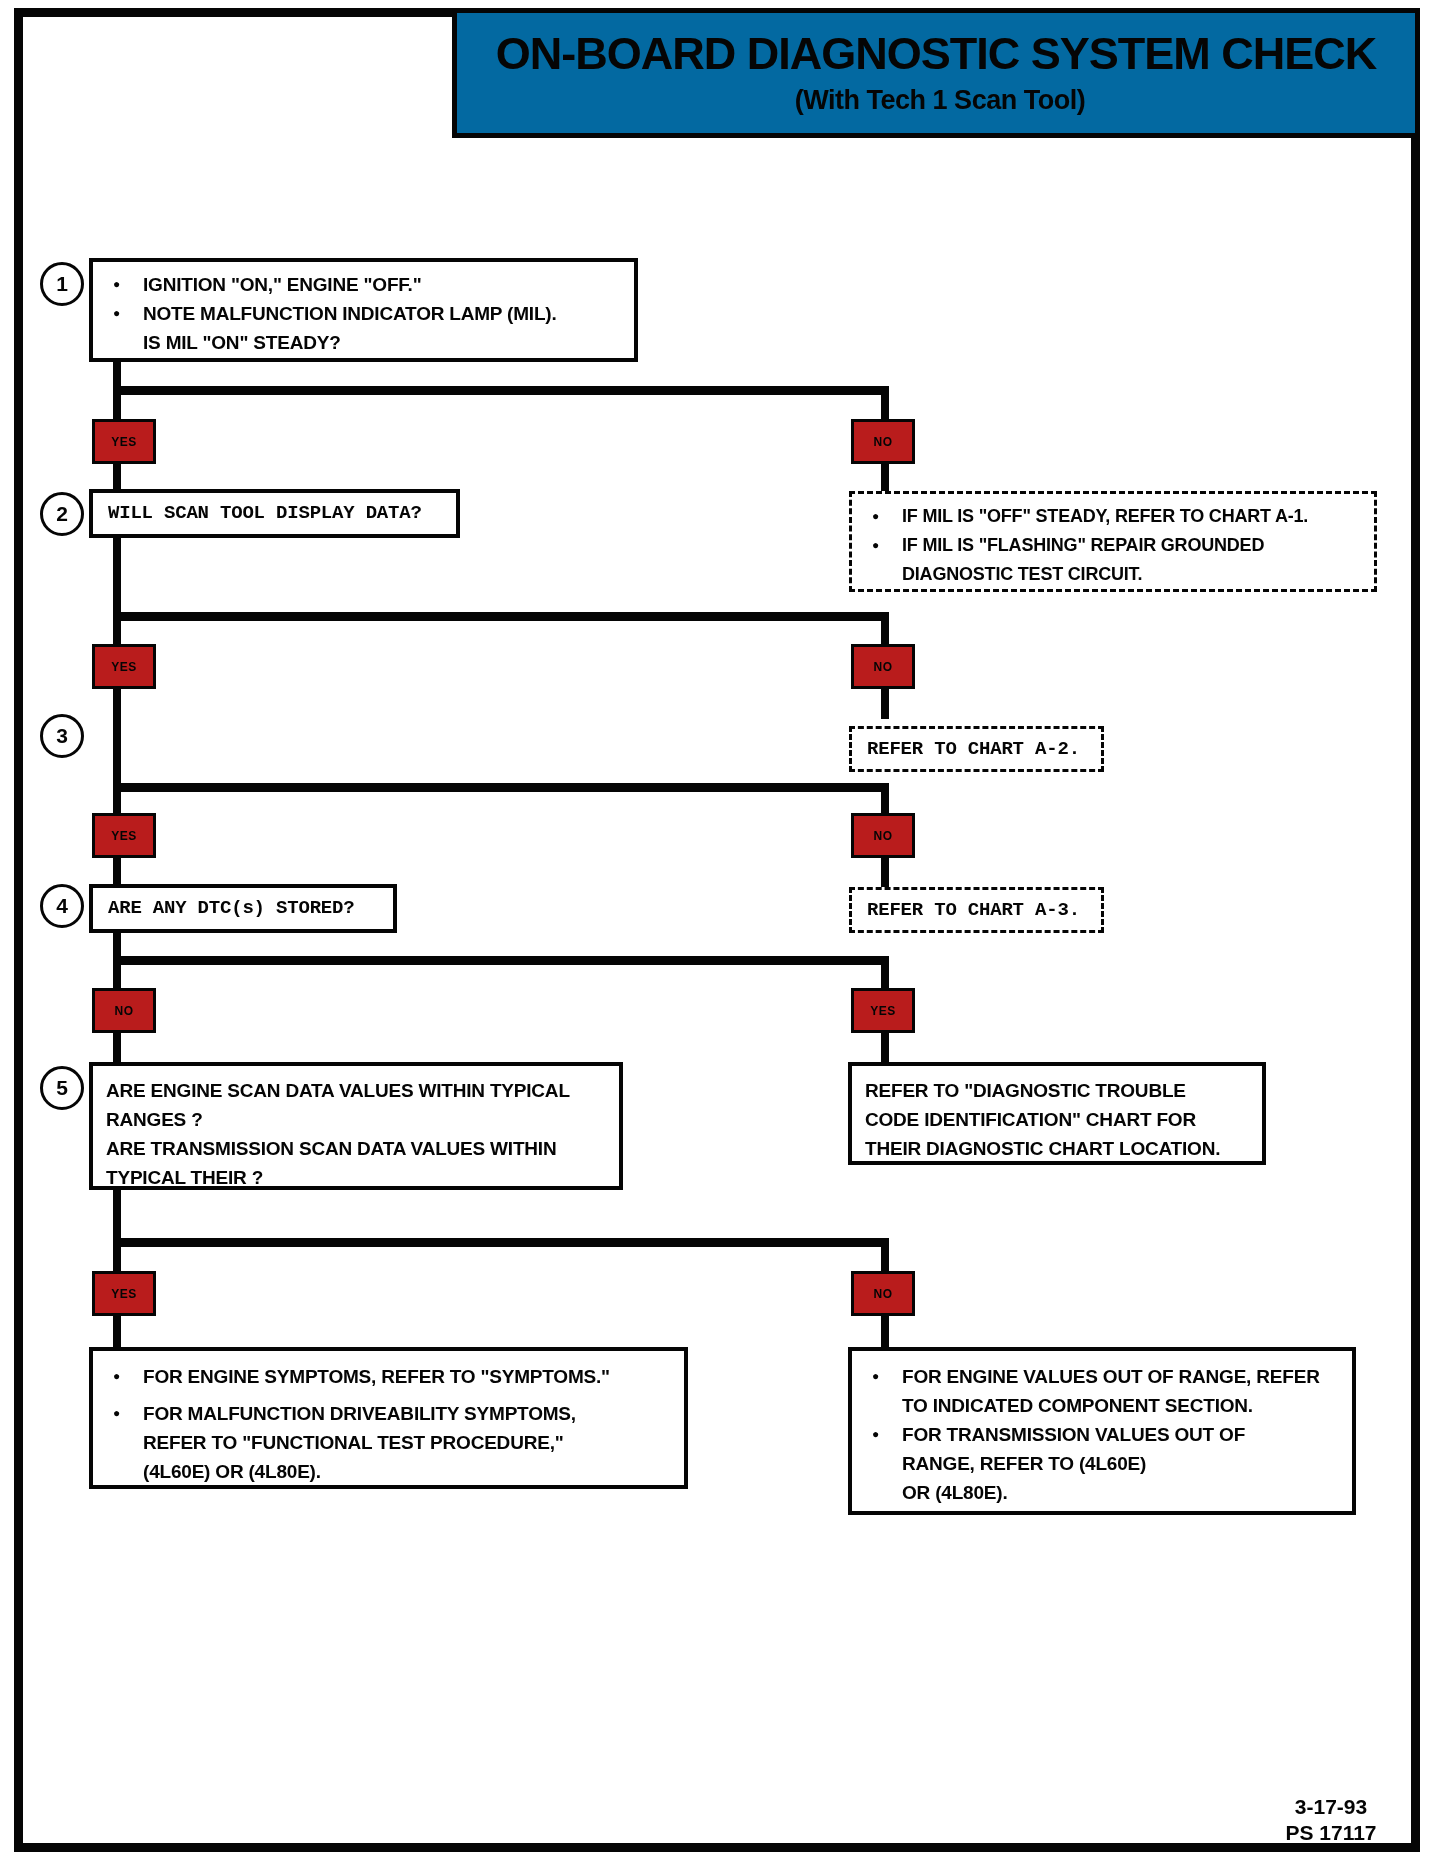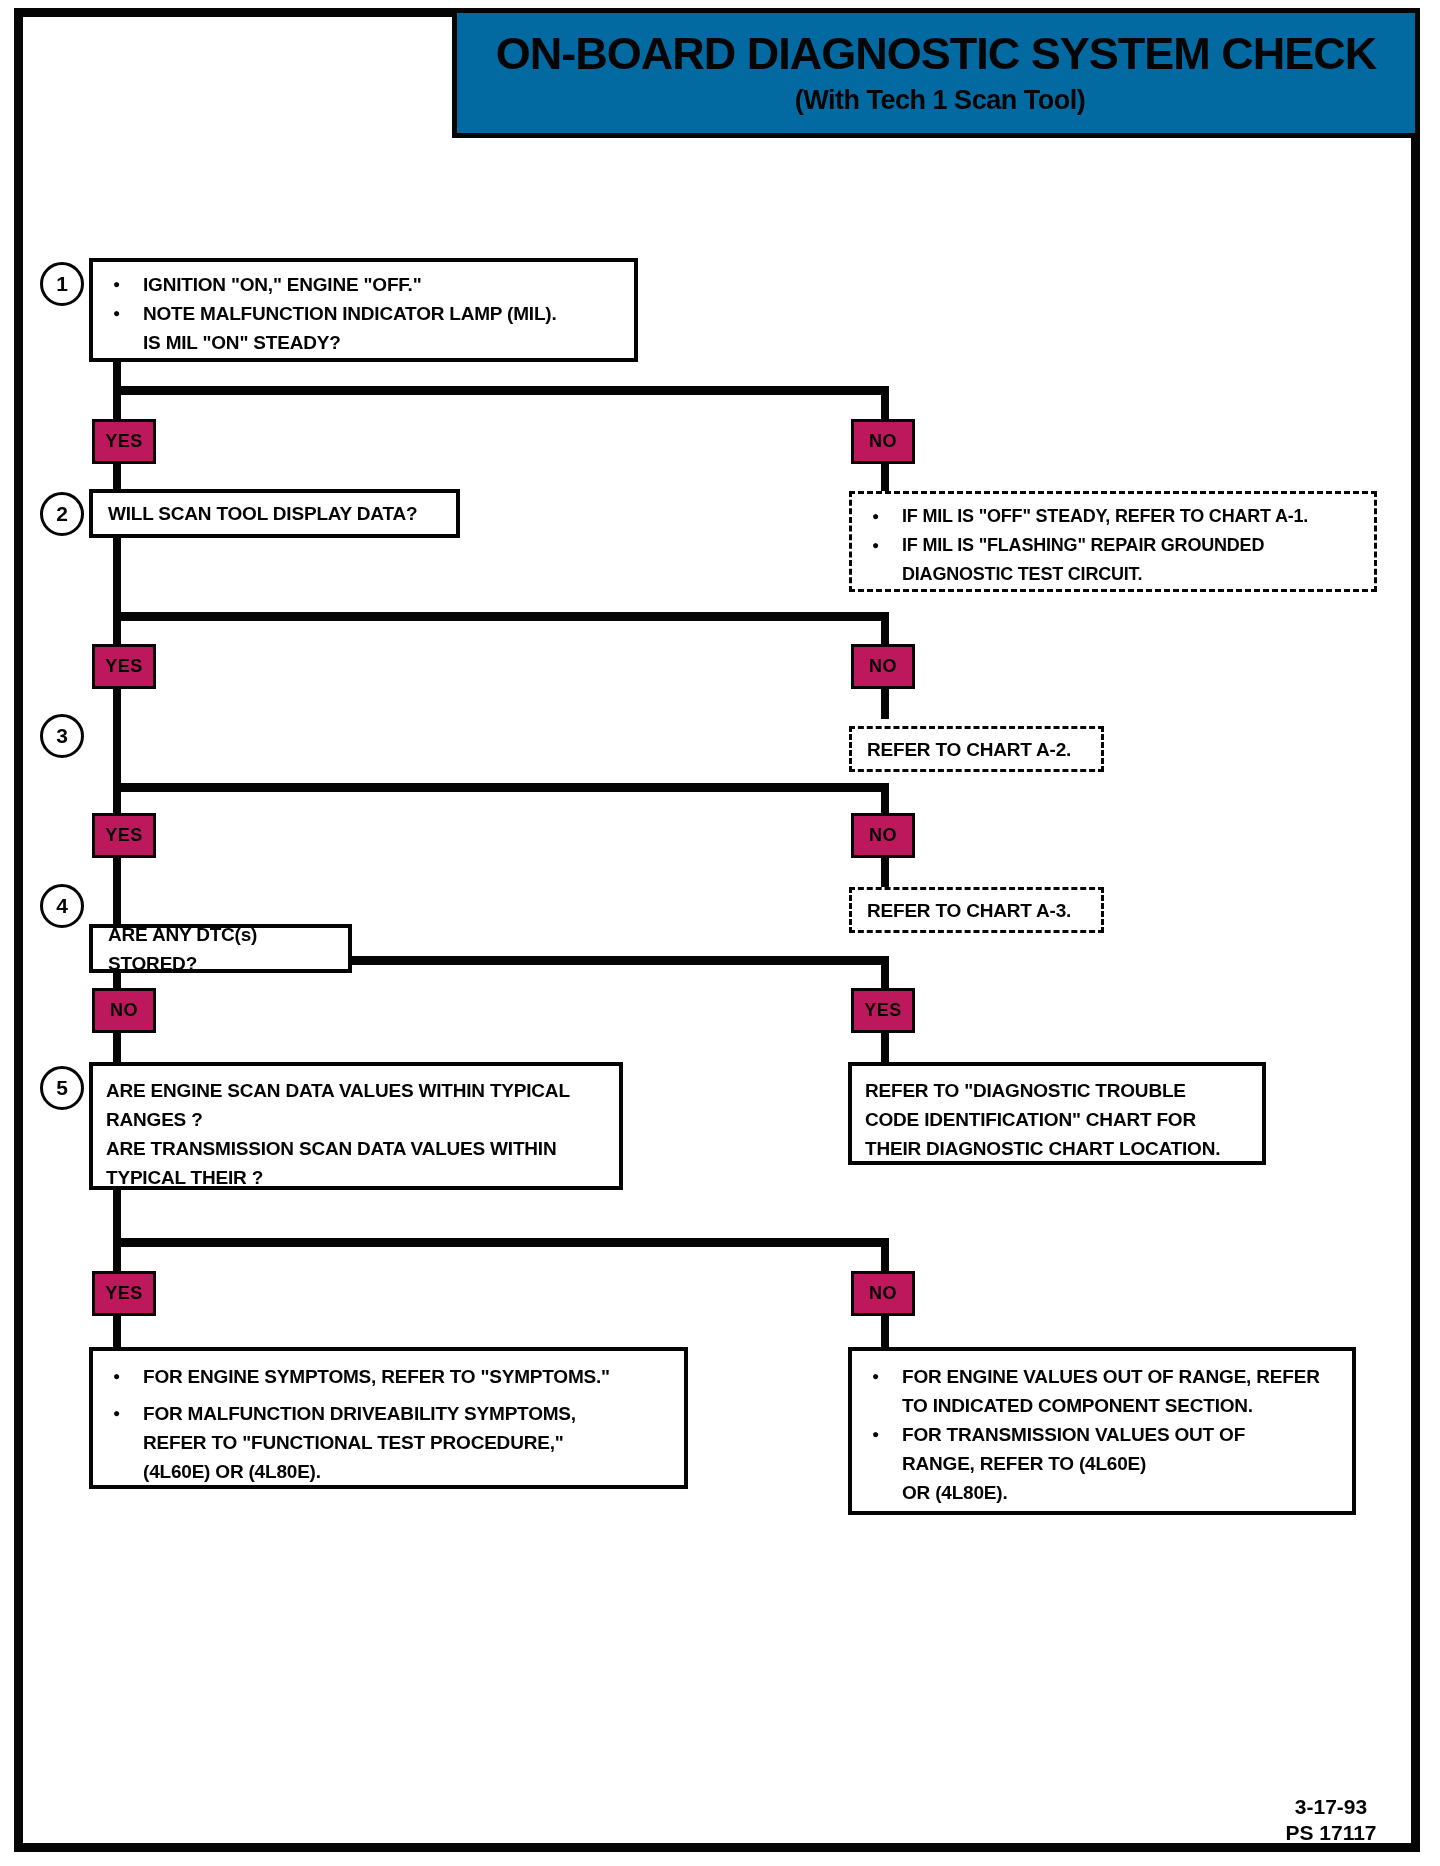--- a/index.html
+++ b/index.html
@@ -21,27 +21,27 @@
   }
   .title-main { font-size:45px; letter-spacing:-1px; line-height:48px; }
   .title-sub  { font-size:27px; margin-top:7px; letter-spacing:-0.5px;margin-left:8px; }
   .vline { position:absolute; width:8px; background:#050505; z-index:1; }
   .hbar  { position:absolute; height:9px; left:113px; width:776px; background:#050505; z-index:1; }
   .box {
     position:absolute; background:#fff; border:4px solid #050505; z-index:2;
     font-size:19px; line-height:29px;
   }
   .box.dashed { border:3px dashed #050505; }
-  .box.q { display:flex; align-items:center; padding:0 8px 0 15px; }
+  .box.q { display:flex; align-items:center; padding:0 8px 0 15px;font-family:Liberation Mono, monospace; }
   .box.multi { padding:8px 8px 8px 13px; }
   .tag {
-    position:absolute; width:64px; height:45px; background:#be185d;
+    position:absolute; width:64px; height:45px; background:#b91c1c;
     border:3px solid #050505; z-index:2;
     display:flex; align-items:center; justify-content:center;
-    font-size:18px; letter-spacing:0.5px;
+    font-size:12px; letter-spacing:0.5px;
   }
   .circle {
     position:absolute; width:44px; height:44px; border:3px solid #050505;
     border-radius:50%; background:#fff; z-index:2;
     display:flex; align-items:center; justify-content:center; font-size:21px;
   }
   .li { display:flex; align-items:flex-start; }
   .li .bu { flex:0 0 37px; padding-left:7px; font-size:12px; line-height:29px; }
   .li.c { padding-left:37px; }
   .li.gap { margin-top:8px; }
@@ -136,21 +136,21 @@
   <div class="tag" style="left:92px; top:813px;">
       <span>YES</span>
     </div>
   <div class="tag" style="left:851px; top:813px;">
       <span>NO</span>
     </div>
 
   <div class="circle" style="left:40px; top:884px;">
     <span>4</span>
   </div>
-  <div class="box q" style="left:89px; top:884px; width:263px; height:49px;margin-top:40px;">
+  <div class="box q" style="left:89px; top:884px; width:308px; height:49px;">
     <span>ARE ANY DTC(s) STORED?</span>
   </div>
   <div class="box dashed q" style="left:849px; top:887px; width:255px; height:46px;">
     <span>REFER TO CHART A-3.</span>
   </div>
 
   <div class="tag" style="left:92px; top:988px;">
       <span>NO</span>
     </div>
   <div class="tag" style="left:851px; top:988px;">

